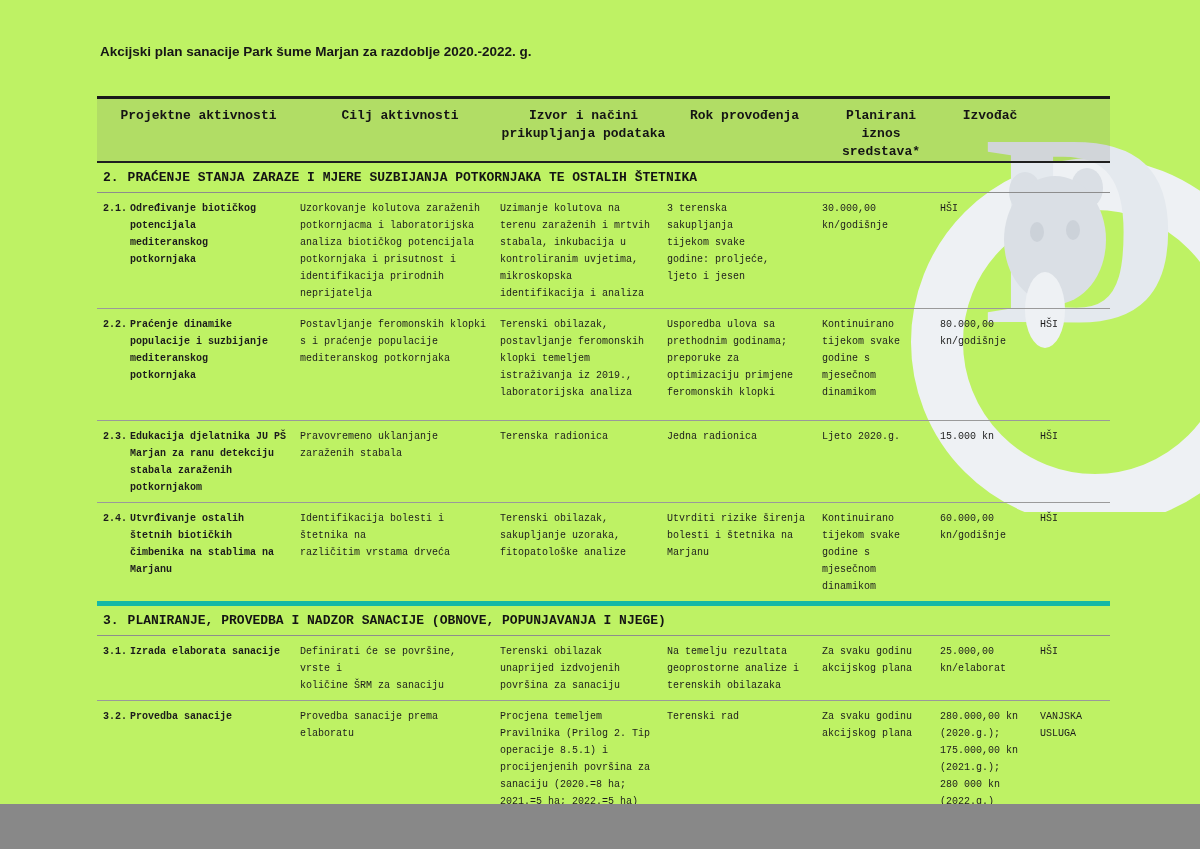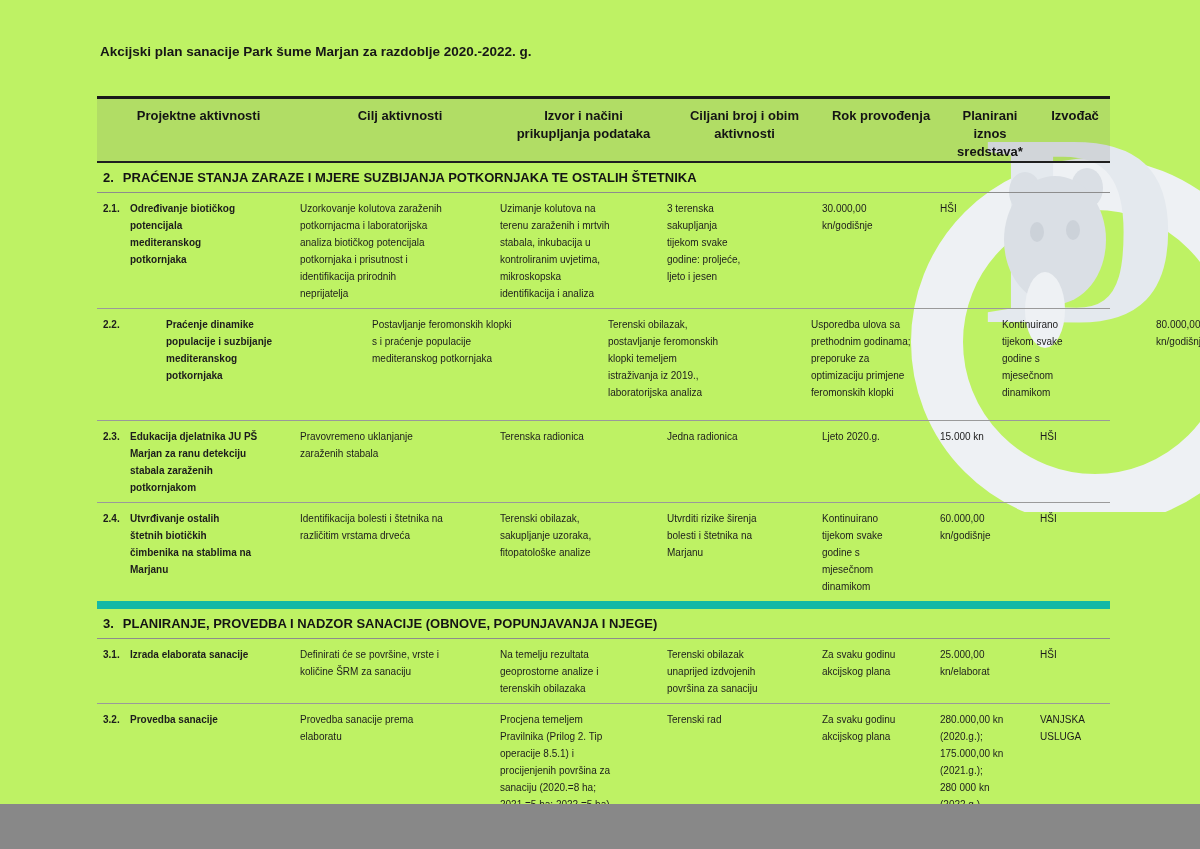--- a/index.html
+++ b/index.html
@@ -7,21 +7,21 @@
     position:relative;
     width:1200px;height:804px;
     background:#bef264;
     overflow:hidden;
     font-family:"Liberation Sans", sans-serif;
     color:#1c1c1c;
   }
   .content{position:relative;z-index:1;padding:44px 0 0 97px;width:1013px;}
   .doc-title{font-size:13.5px;font-weight:bold;color:#161616;margin:0 0 37px 3px;}
 
-  .tbl{width:1013px;border-top:3px solid #1a1a1a;border-bottom:3px solid #232323;}
+  .tbl{width:1013px;border-top:3px solid #1a1a1a;border-bottom:3px solid #232323;font-family:Liberation Mono, monospace;}
   .thead{
     display:grid;
     grid-template-columns:203px 200px 167px 155px 118px 100px 70px;
     background:rgba(110,110,110,0.16);
     border-bottom:2px solid #1f1f1f;
     min-height:61px;
   }
   .th{
     font-weight:bold;font-size:13px;line-height:18px;
     text-align:center;padding-top:8px;white-space:pre-line;color:#141414;
@@ -31,30 +31,30 @@
     min-height:29px;
     font-weight:bold;font-size:13px;color:#141414;
     border-bottom:1px solid #8d8d8d;
     padding-left:6px;
   }
   .tr{
     display:grid;
     grid-template-columns:33px 170px 200px 167px 155px 118px 100px 70px;
     border-bottom:1px solid #9a9a9a;
   }
-  .tr.last-of-section2{border-bottom:8px solid #14b8a6;}
+  .tr.last-of-section2{border-bottom:5px solid #14b8a6;}
   .tr.last{border-bottom:none;}
   .td{
     font-size:10px;line-height:17px;
     padding:7px 10px 6px 0;
     white-space:pre-line;
   }
   .num{font-weight:bold;padding-right:0;padding-left:6px;}
   .b{font-weight:bold;}
-  .r21{min-height:110px;} .r22{min-height:111px;gap:36px;} .r23{min-height:76px;}
+  .r21{min-height:110px;} .r22{min-height:111px;} .r23{min-height:76px;}
   .r24{min-height:89px;} .r31{min-height:58px;} .r32{min-height:128px;}
 
   .footer{
     position:absolute;left:97px;top:806px;width:1013px;
     display:flex;justify-content:space-between;align-items:center;
     z-index:1;font-size:12px;color:#222;
   }
   .footer .pageno{font-size:12.5px;margin-right:6px;}
 
   .watermark{position:absolute;left:895px;top:72px;z-index:0;}
@@ -82,22 +82,20 @@
   <div class="content">
     <div class="doc-title">Akcijski plan sanacije Park šume Marjan za razdoblje 2020.-2022. g.</div>
 
     <div class="tbl">
 
       <div class="thead">
         <div class="th">Projektne aktivnosti</div>
         <div class="th">Cilj aktivnosti</div>
         <div class="th">Izvor i načini
 prikupljanja podataka</div>
-        <div class="th">Ciljani broj i obim
-aktivnosti</div>
         <div class="th">Rok provođenja</div>
         <div class="th">Planirani
 iznos
 sredstava*</div>
         <div class="th">Izvođač</div>
       </div>
 
       <div class="section-bar">
         <span>2.</span>
         <span>PRAĆENJE STANJA ZARAZE I MJERE SUZBIJANJA POTKORNJAKA TE OSTALIH ŠTETNIKA</span>
@@ -202,26 +200,26 @@
       <div class="section-bar">
         <span>3.</span>
         <span>PLANIRANJE, PROVEDBA I NADZOR SANACIJE (OBNOVE, POPUNJAVANJA I NJEGE)</span>
       </div>
 
       <div class="tr r31">
         <div class="td num">3.1.</div>
         <div class="td b">Izrada elaborata sanacije</div>
         <div class="td">Definirati će se površine, vrste i
 količine ŠRM za sanaciju</div>
+        <div class="td">Terenski obilazak
+unaprijed izdvojenih
+površina za sanaciju</div>
         <div class="td">Na temelju rezultata
 geoprostorne analize i
 terenskih obilazaka</div>
-        <div class="td">Terenski obilazak
-unaprijed izdvojenih
-površina za sanaciju</div>
         <div class="td">Za svaku godinu
 akcijskog plana</div>
         <div class="td">25.000,00
 kn/elaborat</div>
         <div class="td">HŠI</div>
       </div>
 
       <div class="tr r32 last">
         <div class="td num">3.2.</div>
         <div class="td b">Provedba sanacije</div>

